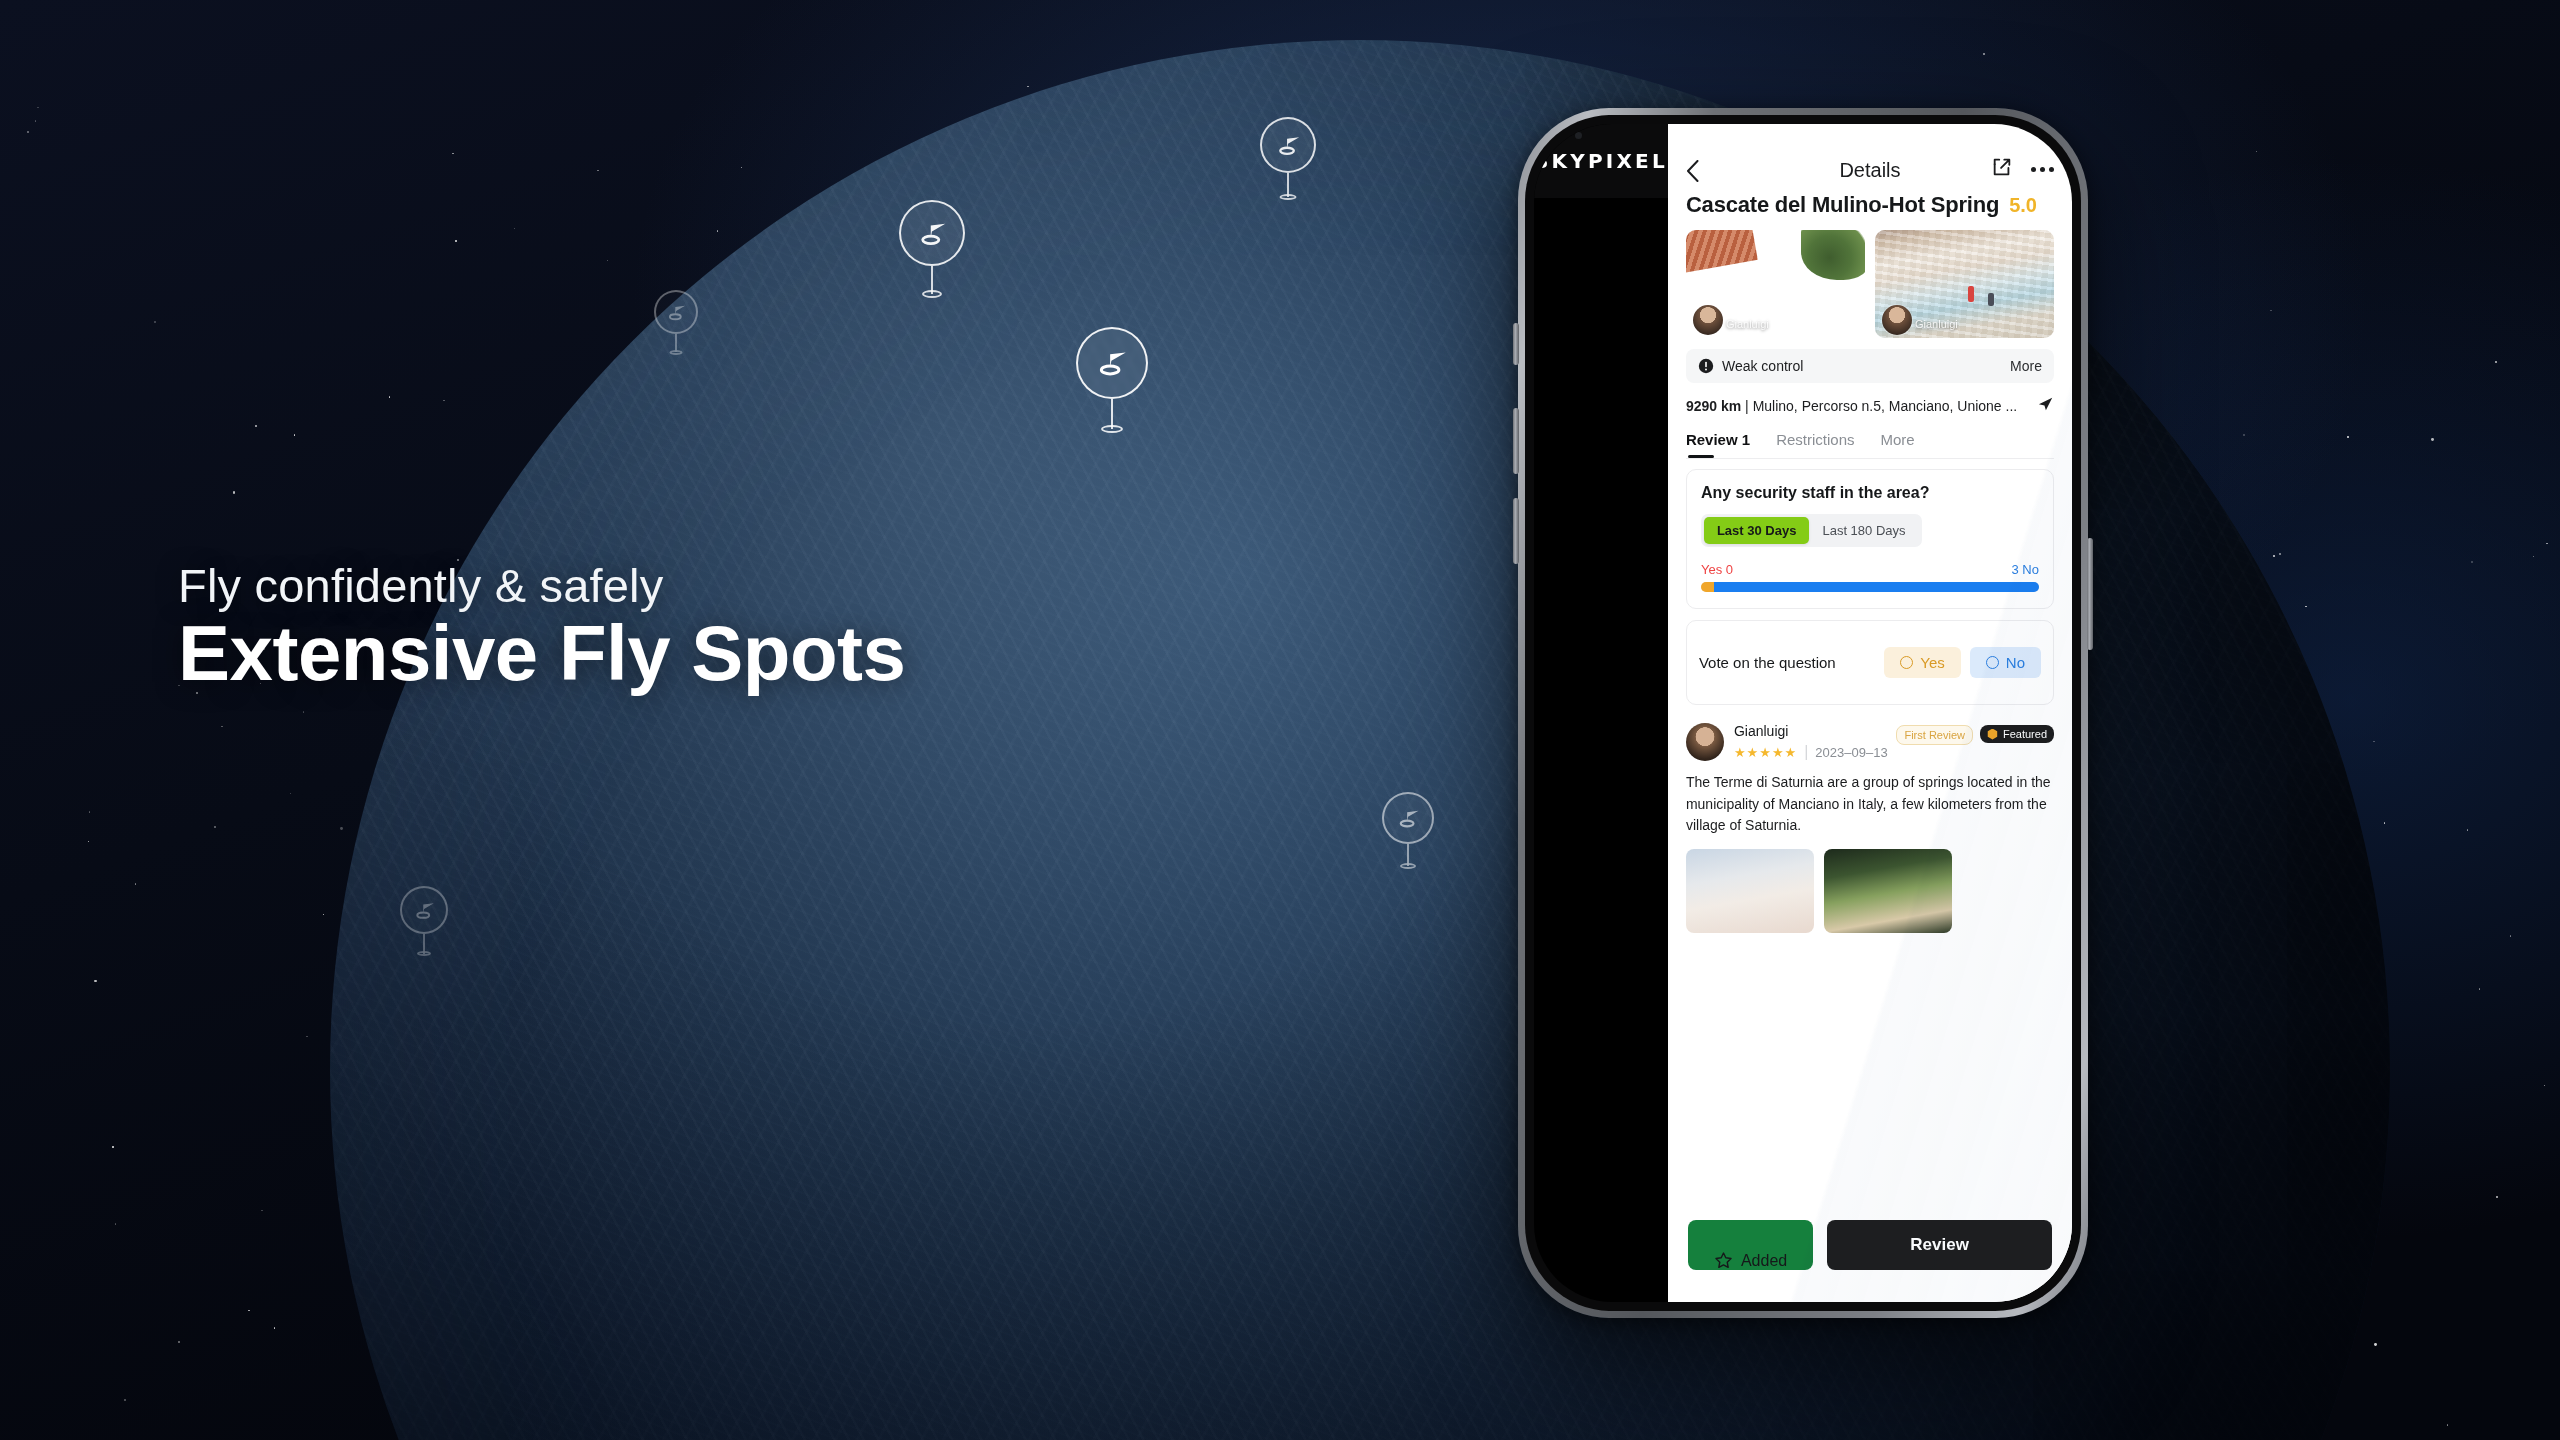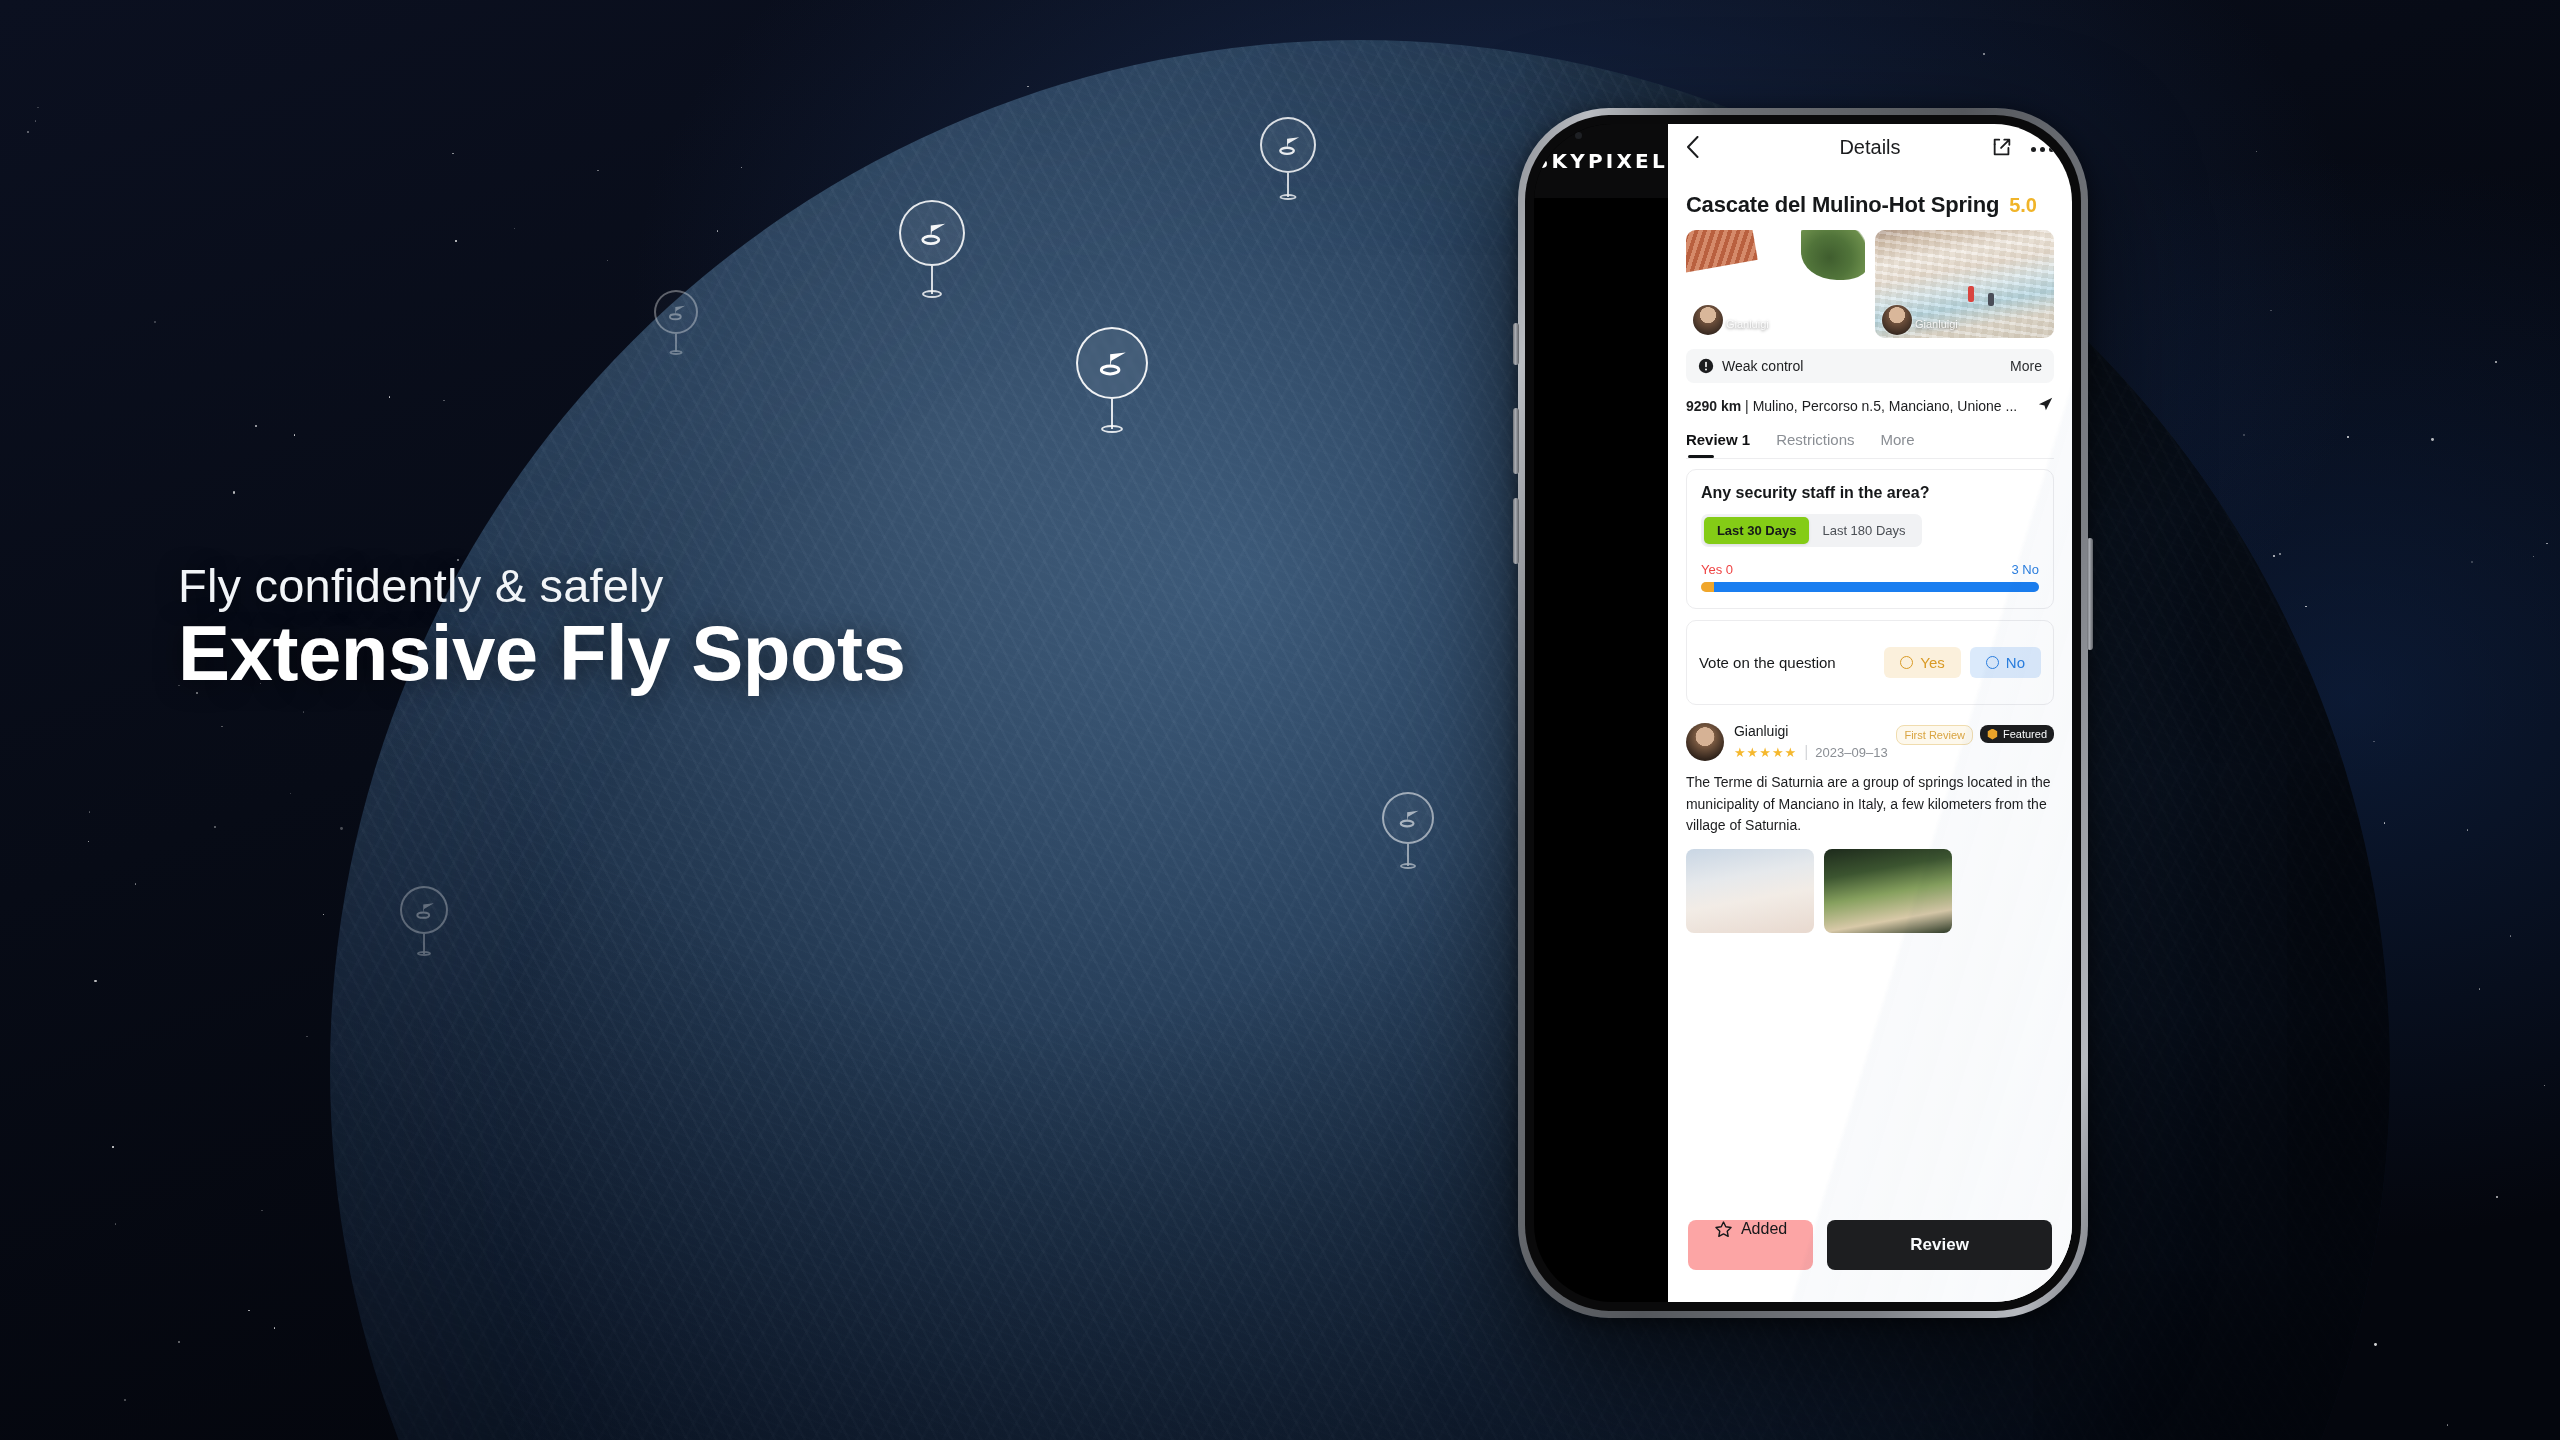--- a/index.html
+++ b/index.html
@@ -186,22 +186,22 @@
   #sheen {
     position: absolute; inset: 0; z-index: 30; pointer-events: none;
     background: linear-gradient(107deg, rgba(255,255,255,0) 0%, rgba(255,255,255,0) 63%, rgba(236,240,245,.62) 63.6%, rgba(233,238,244,.55) 100%);
     mix-blend-mode: multiply;
     opacity: .55;
   }
 
   
   #navbar {
     flex: 0 0 58px;
-    display: flex; align-items: flex-start;
-    padding: 12px 18px;
+    display: flex; align-items: flex-end;
+    padding: 0 18px;
     position: relative;
   }
   #nav-back { width: 34px; display: flex; align-items: center; cursor: pointer; }
   #nav-title {
     position: absolute; left: 0; right: 0; text-align: center;
     font-size: 20px; color: #1c1d1f; font-weight: 400;
     pointer-events: none;
   }
   #nav-right { margin-left: auto; display: flex; align-items: center; gap: 18px; z-index: 2; }
   #nav-more { display: flex; gap: 4px; align-items: center; }
@@ -361,22 +361,22 @@
   
   #actionbar {
     flex: 0 0 96px;
     background: #fff;
     display: flex; align-items: center; gap: 14px;
     padding: 0 20px 18px;
     z-index: 25;
   }
   #btn-added {
     flex: 0 0 auto;
-    display: flex; align-items: flex-start; justify-content: center; gap: 8px;
-    background: #fca5a5; border-radius: 8px;
+    display: flex; align-items: flex-end; justify-content: center; gap: 8px;
+    background: #15803d; border-radius: 8px;
     height: 50px; padding: 0 26px;
     font-size: 16px; color: #16181a; cursor: pointer;
   }
   #btn-review {
     flex: 1 1 auto; height: 50px; border-radius: 8px;
     background: #1d1e20; color: #fff;
     display: flex; align-items: center; justify-content: center;
     font-size: 17px; font-weight: 700; cursor: pointer;
   }
 </style>

